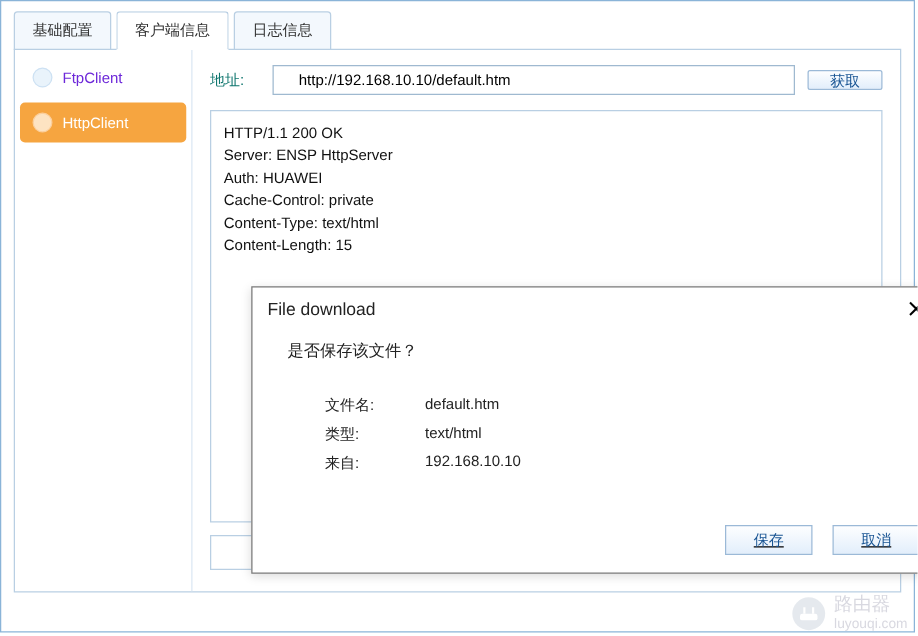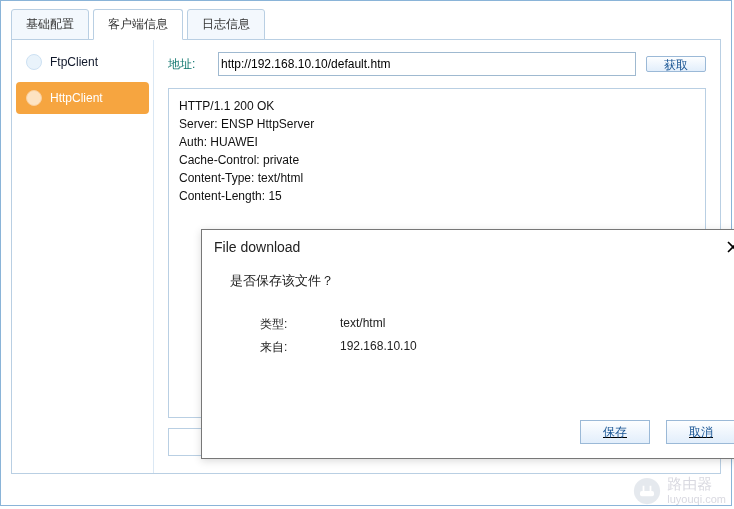--- a/index.html
+++ b/index.html
@@ -14,29 +14,29 @@
 .winbtn { width:30px; height:20px; border:1px solid #b9cfe3; background:linear-gradient(#fdfeff,#e9f3fb); border-radius:3px; display:flex; align-items:center; justify-content:center; color:#4a6b8a; font-family:Arial,sans-serif; cursor:pointer;}
 .winbtn svg { width:12px; height:12px; }
 
 .body { padding: 8px 10px; }
 .tabs { display:flex; gap:0; margin-bottom:-1px; }
 .tab { min-width:76px; padding:6px 14px; text-align:center; border:1px solid #b9cfe3; background:#f3f8fd; color:#333; border-bottom:1px solid #b9cfe3; border-radius:3px 3px 0 0; margin-right:4px; cursor:pointer; font-size:12px;}
 .tab.active { background:#fff; border-bottom:1px solid #fff; }
 
 .panel { border:1px solid #b9cfe3; height:435px; display:flex; }
 .sidebar { width:142px; border-right:1px solid #dbe8f4; padding:6px 0; display:flex; flex-direction:column; gap:4px;}
-.side-item { display:flex; align-items:center; padding:8px 10px; gap:8px; cursor:pointer; color:#0f172a; border-radius:4px; margin:0 4px;}
+.side-item { display:flex; align-items:center; padding:8px 10px; gap:8px; cursor:pointer; color:#6d28d9; border-radius:4px; margin:0 4px;}
 .side-item.active { background:#f6a540; color:#fff; }
 .side-dot { width:16px; height:16px; border-radius:50%; background:#e9f3fb; border:1px solid #cde1f3; flex-shrink:0;}
 .side-item.active .side-dot { background:#fde3c2; border-color:#fbcf9c;}
 
 .content { flex:1; padding:12px 14px; position:relative; }
 .addr-row { display:flex; align-items:center; gap:10px; margin-bottom:12px;}
 .addr-label { width:40px; color:#0f766e;}
-.addr-input { flex:1; height:24px; border:1px solid #9fb9d0; padding:2px 2px; font-size:12px;}
+.addr-input { flex:1; height:24px; border:1px solid #9fb9d0; padding:2px 20px; font-size:12px;}
 .btn { min-width:60px; height:16px; border:1px solid #9bb9d7; background:linear-gradient(#fdfeff,#e2eefb); color:#185493; border-radius:2px; cursor:pointer; font-size:12px; padding:0 10px;}
 .respbox { border:1px solid #b9cfe3; height:330px; padding:8px 10px; font-family:Arial,sans-serif; color:#111; line-height:1.5; white-space:pre-line; overflow:auto;}
 .bottombox { border:1px solid #b9cfe3; height:28px; margin-top:10px;}
 
 .dialog { position:absolute; left:201px; top:229px; width:554px; height:230px; border:1px solid #777; background:#fff; z-index:10; box-shadow:0 2px 8px rgba(0,0,0,0.15);}
 .dlg-title { display:flex; align-items:center; justify-content:space-between; padding:8px 12px 6px; font-size:14px; color:#222;}
 .dlg-close { width:18px; height:18px; cursor:pointer; display:flex; align-items:center; justify-content:center;}
 .dlg-close svg { width:14px; height:14px; }
 .dlg-body { padding:10px 28px; color:#222; font-size:13px;}
 .dlg-q { margin-bottom:26px;font-family:Liberation Mono, monospace; }
@@ -100,20 +100,24 @@
     <span class="dlg-close">
       <svg viewBox="0 0 14 14">
           <line x1="2" y1="2" x2="12" y2="12" stroke="#000" stroke-width="1.6"></line>
           <line x1="12" y1="2" x2="2" y2="12" stroke="#000" stroke-width="1.6"></line>
         </svg>
     </span>
   </div>
   <div class="dlg-body">
     <div class="dlg-q">是否保存该文件？</div>
     <div class="dlg-row">
+      <span class="k">文件名:</span>
+      <span class="v">default.htm</span>
+    </div>
+    <div class="dlg-row">
       <span class="k">类型:</span>
       <span class="v">text/html</span>
     </div>
     <div class="dlg-row">
       <span class="k">来自:</span>
       <span class="v">192.168.10.10</span>
     </div>
   </div>
   <div class="dlg-btns">
     <button class="dbtn">保存</button>

